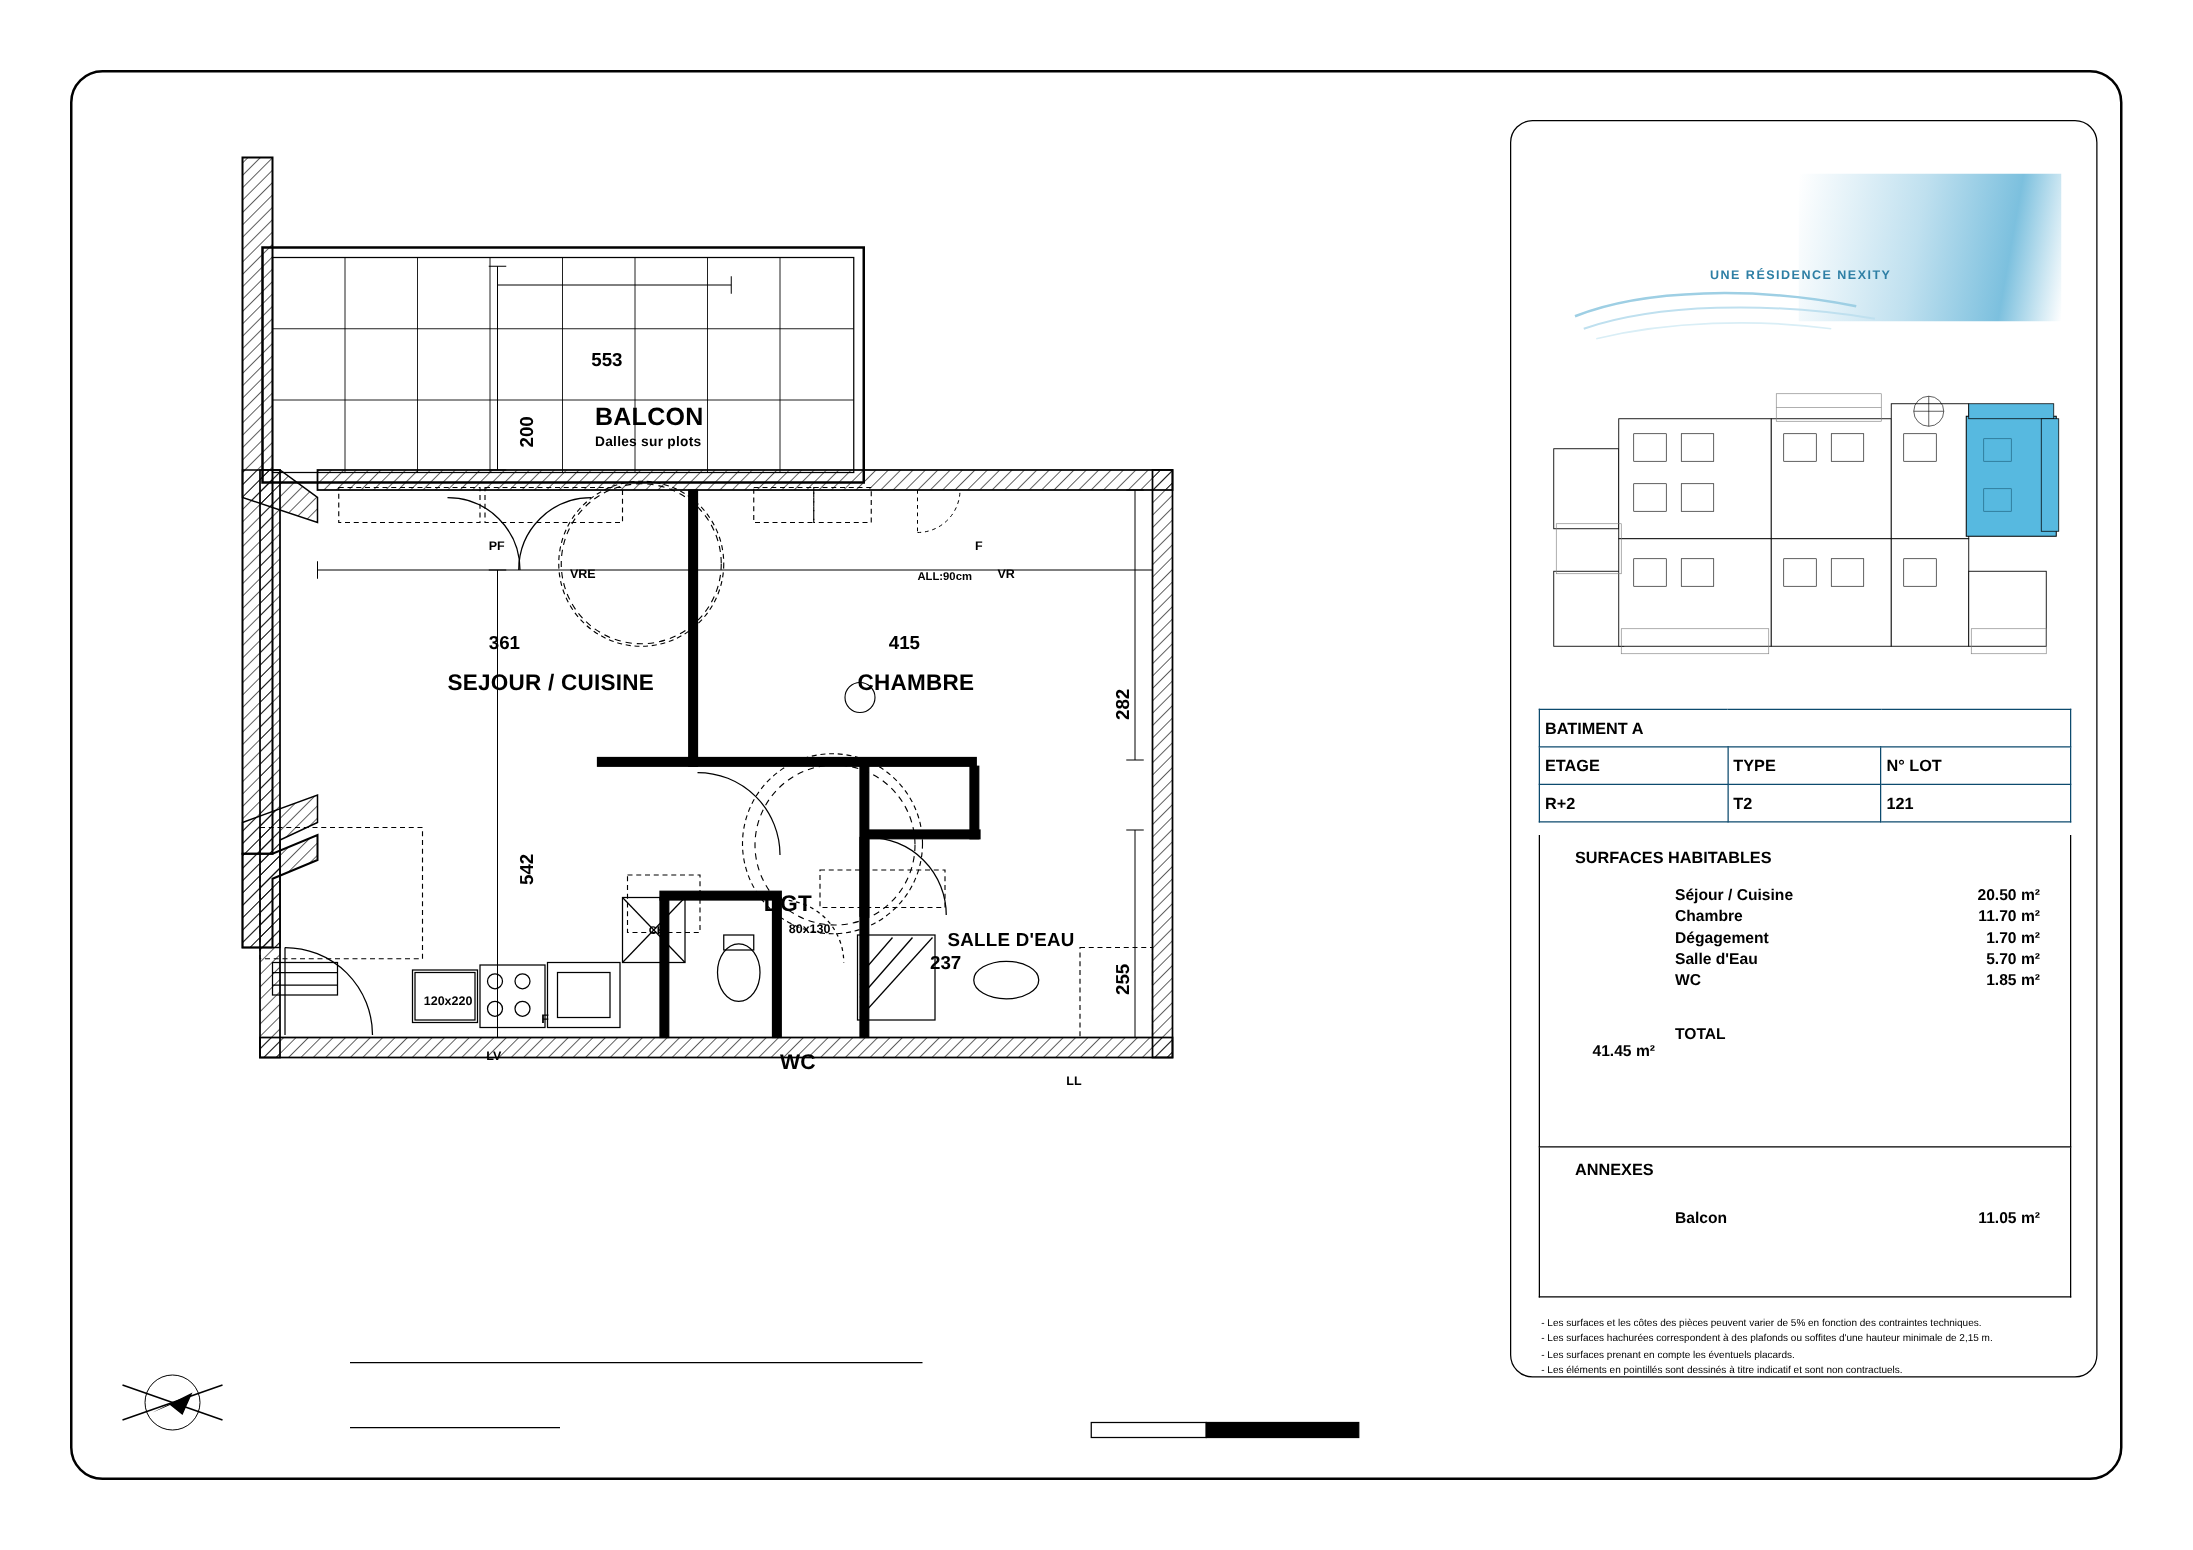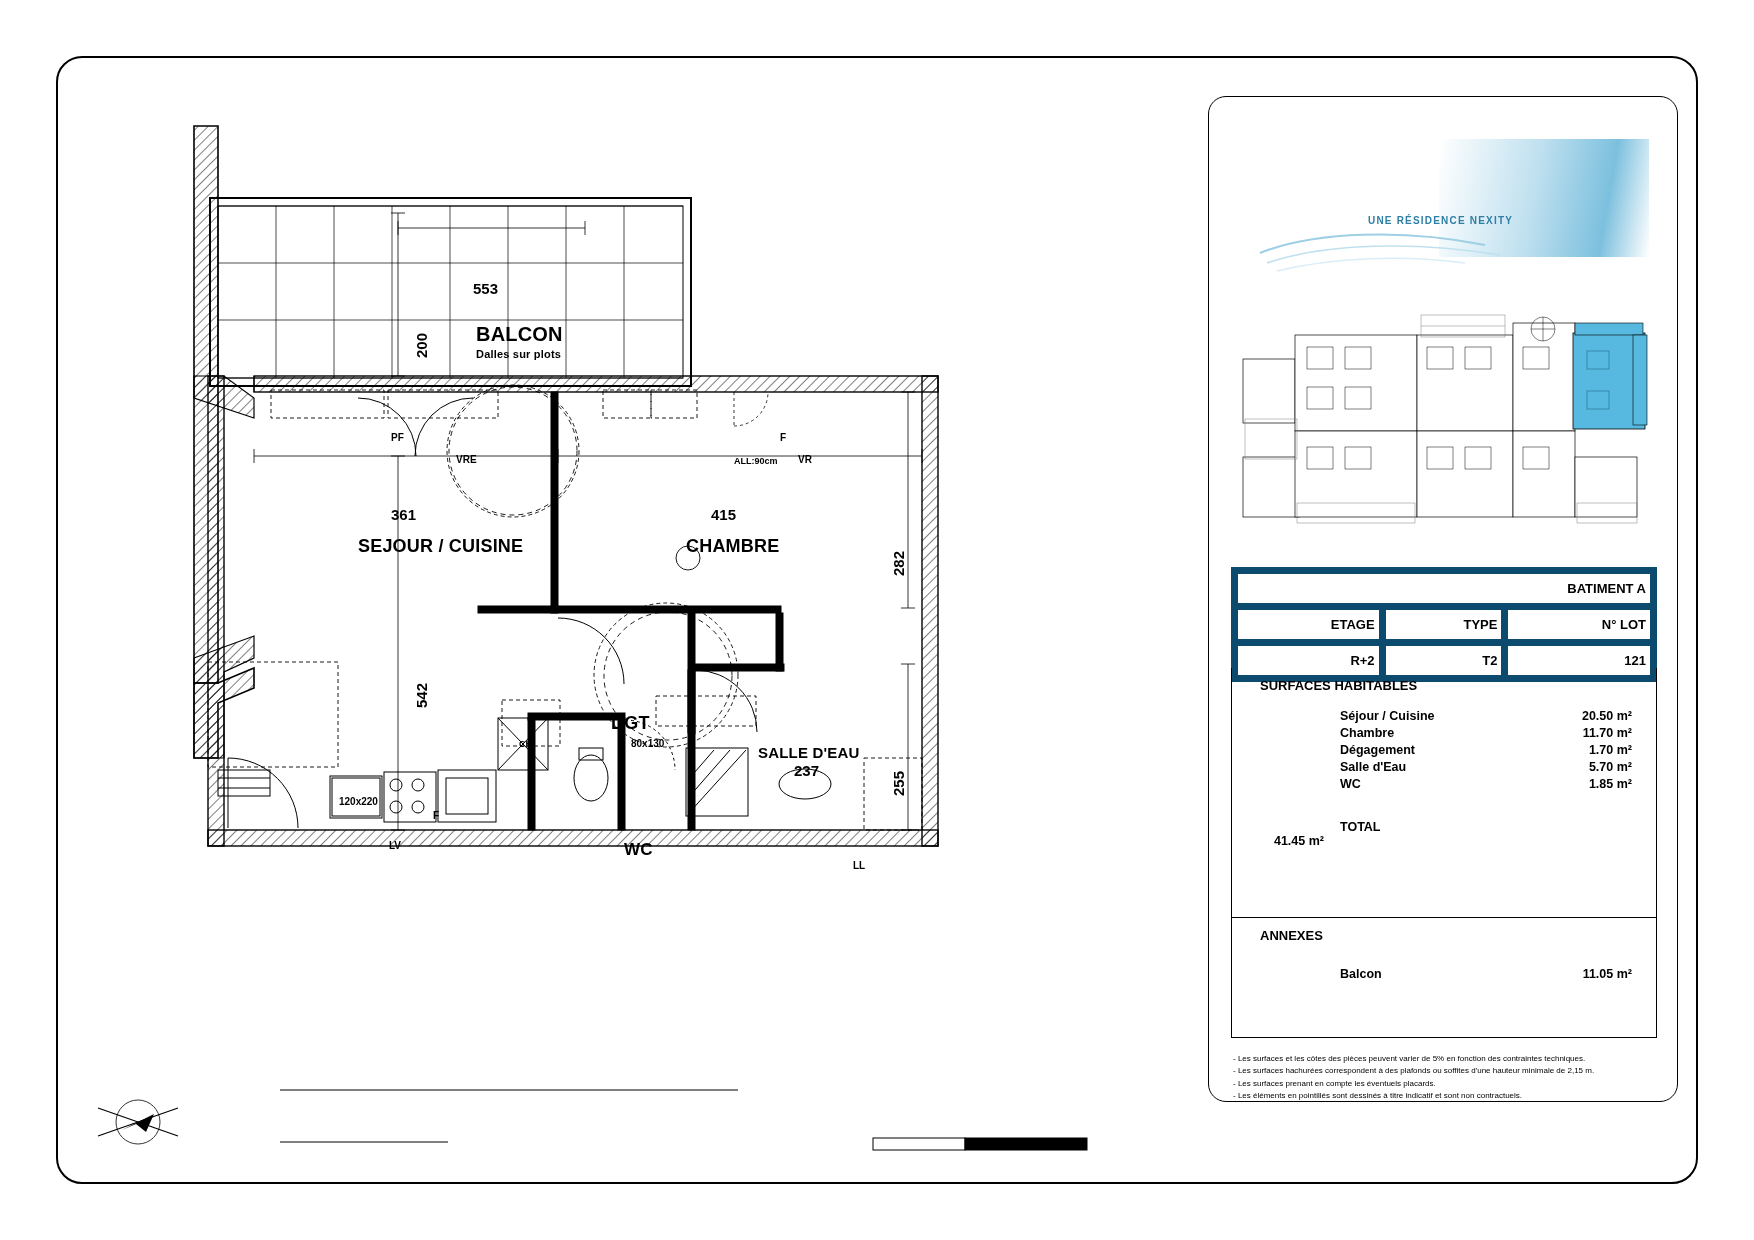--- a/index.html
+++ b/index.html
@@ -22,21 +22,21 @@
   .logo-wrap{position:absolute;left:30px;top:30px;width:410px;height:150px;}
   .logo-grad{position:absolute;right:0;top:12px;width:210px;height:118px;
     background:linear-gradient(100deg,#ffffff 0%, #bfe0ef 45%, #7cc0de 78%, #ffffff 100%);}
   .logo-text{position:absolute;left:28px;top:24px;font-family:"DejaVu Serif",serif;font-style:italic;font-size:58px;color:#2e7fa5;letter-spacing:1px;}
   .logo-sub{position:absolute;left:104px;top:88px;font-size:10px;letter-spacing:1.2px;color:#2e7fa5;font-weight:bold;margin-left:25px;}
   .logo-swoosh{position:absolute;left:16px;top:96px;width:300px;height:52px;}
 
   .keyplan{position:absolute;left:26px;top:210px;width:418px;height:230px;}
 
   .tbl{position:absolute;left:22px;top:470px;width:426px;border:1px solid #000;border-collapse:collapse;}
-  .tbl td,.tbl th{border:7px solid #0c4a6e;font-size:13px;padding:7px 4px;text-align:right;font-weight:bold;}
+  .tbl td,.tbl th{border:1px solid #0c4a6e;font-size:13px;padding:7px 4px;text-align:left;font-weight:bold;}
   .tbl .hdr{font-size:13px;}
   .block{position:absolute;left:22px;width:426px;border:1px solid #000;border-top:none;box-sizing:border-box;}
   .blk-title{font-size:13px;font-weight:bold;padding:10px 0 6px 28px;}
   .srow{display:flex;font-size:12.5px;font-weight:bold;padding:1.5px 0;}
   .srow .n{padding-left:108px;width:200px;}
   .srow .v{width:92px;text-align:right;}
   .totalrow{display:flex;font-size:12.5px;font-weight:bold;padding:2px 0;flex-direction:column;}
   .totalrow .n{padding-left:108px;width:200px;}
   .totalrow .v{width:92px;text-align:right;}
   .notes{position:absolute;left:24px;top:956px;width:430px;font-size:8px;line-height:1.55;font-weight:normal;}
@@ -225,21 +225,21 @@
     <div class="lbl" style="left:553px;top:655px;font-size:18px;">DGT</div>
     <div class="lbl" style="left:700px;top:686px;font-size:15px;">SALLE D'EAU</div>
     <div class="lbl" style="left:566px;top:782px;font-size:17px;">WC</div>
 
     <div class="dim" style="left:415px;top:222px;">553</div>
     <div class="dimv" style="left:355px;top:300px;">200</div>
     <div class="dim" style="left:333px;top:448px;">361</div>
     <div class="dim" style="left:653px;top:448px;">415</div>
     <div class="dimv" style="left:832px;top:518px;">282</div>
     <div class="dimv" style="left:355px;top:650px;">542</div>
-    <div class="dim" style="left:736px;top:704px;">237</div>
+    <div class="dim" style="left:686px;top:704px;">237</div>
     <div class="dimv" style="left:832px;top:738px;">255</div>
 
     <div class="tiny" style="left:333px;top:374px;">PF</div>
     <div class="tiny" style="left:398px;top:396px;">VRE</div>
     <div class="tiny" style="left:722px;top:374px;">F</div>
     <div class="tiny2" style="left:676px;top:398px;">ALL:90cm</div>
     <div class="tiny" style="left:740px;top:396px;">VR</div>
     <div class="tiny" style="left:375px;top:752px;">F</div>
     <div class="tiny" style="left:281px;top:738px;">120x220</div>
     <div class="tiny" style="left:331px;top:782px;">LV</div>

